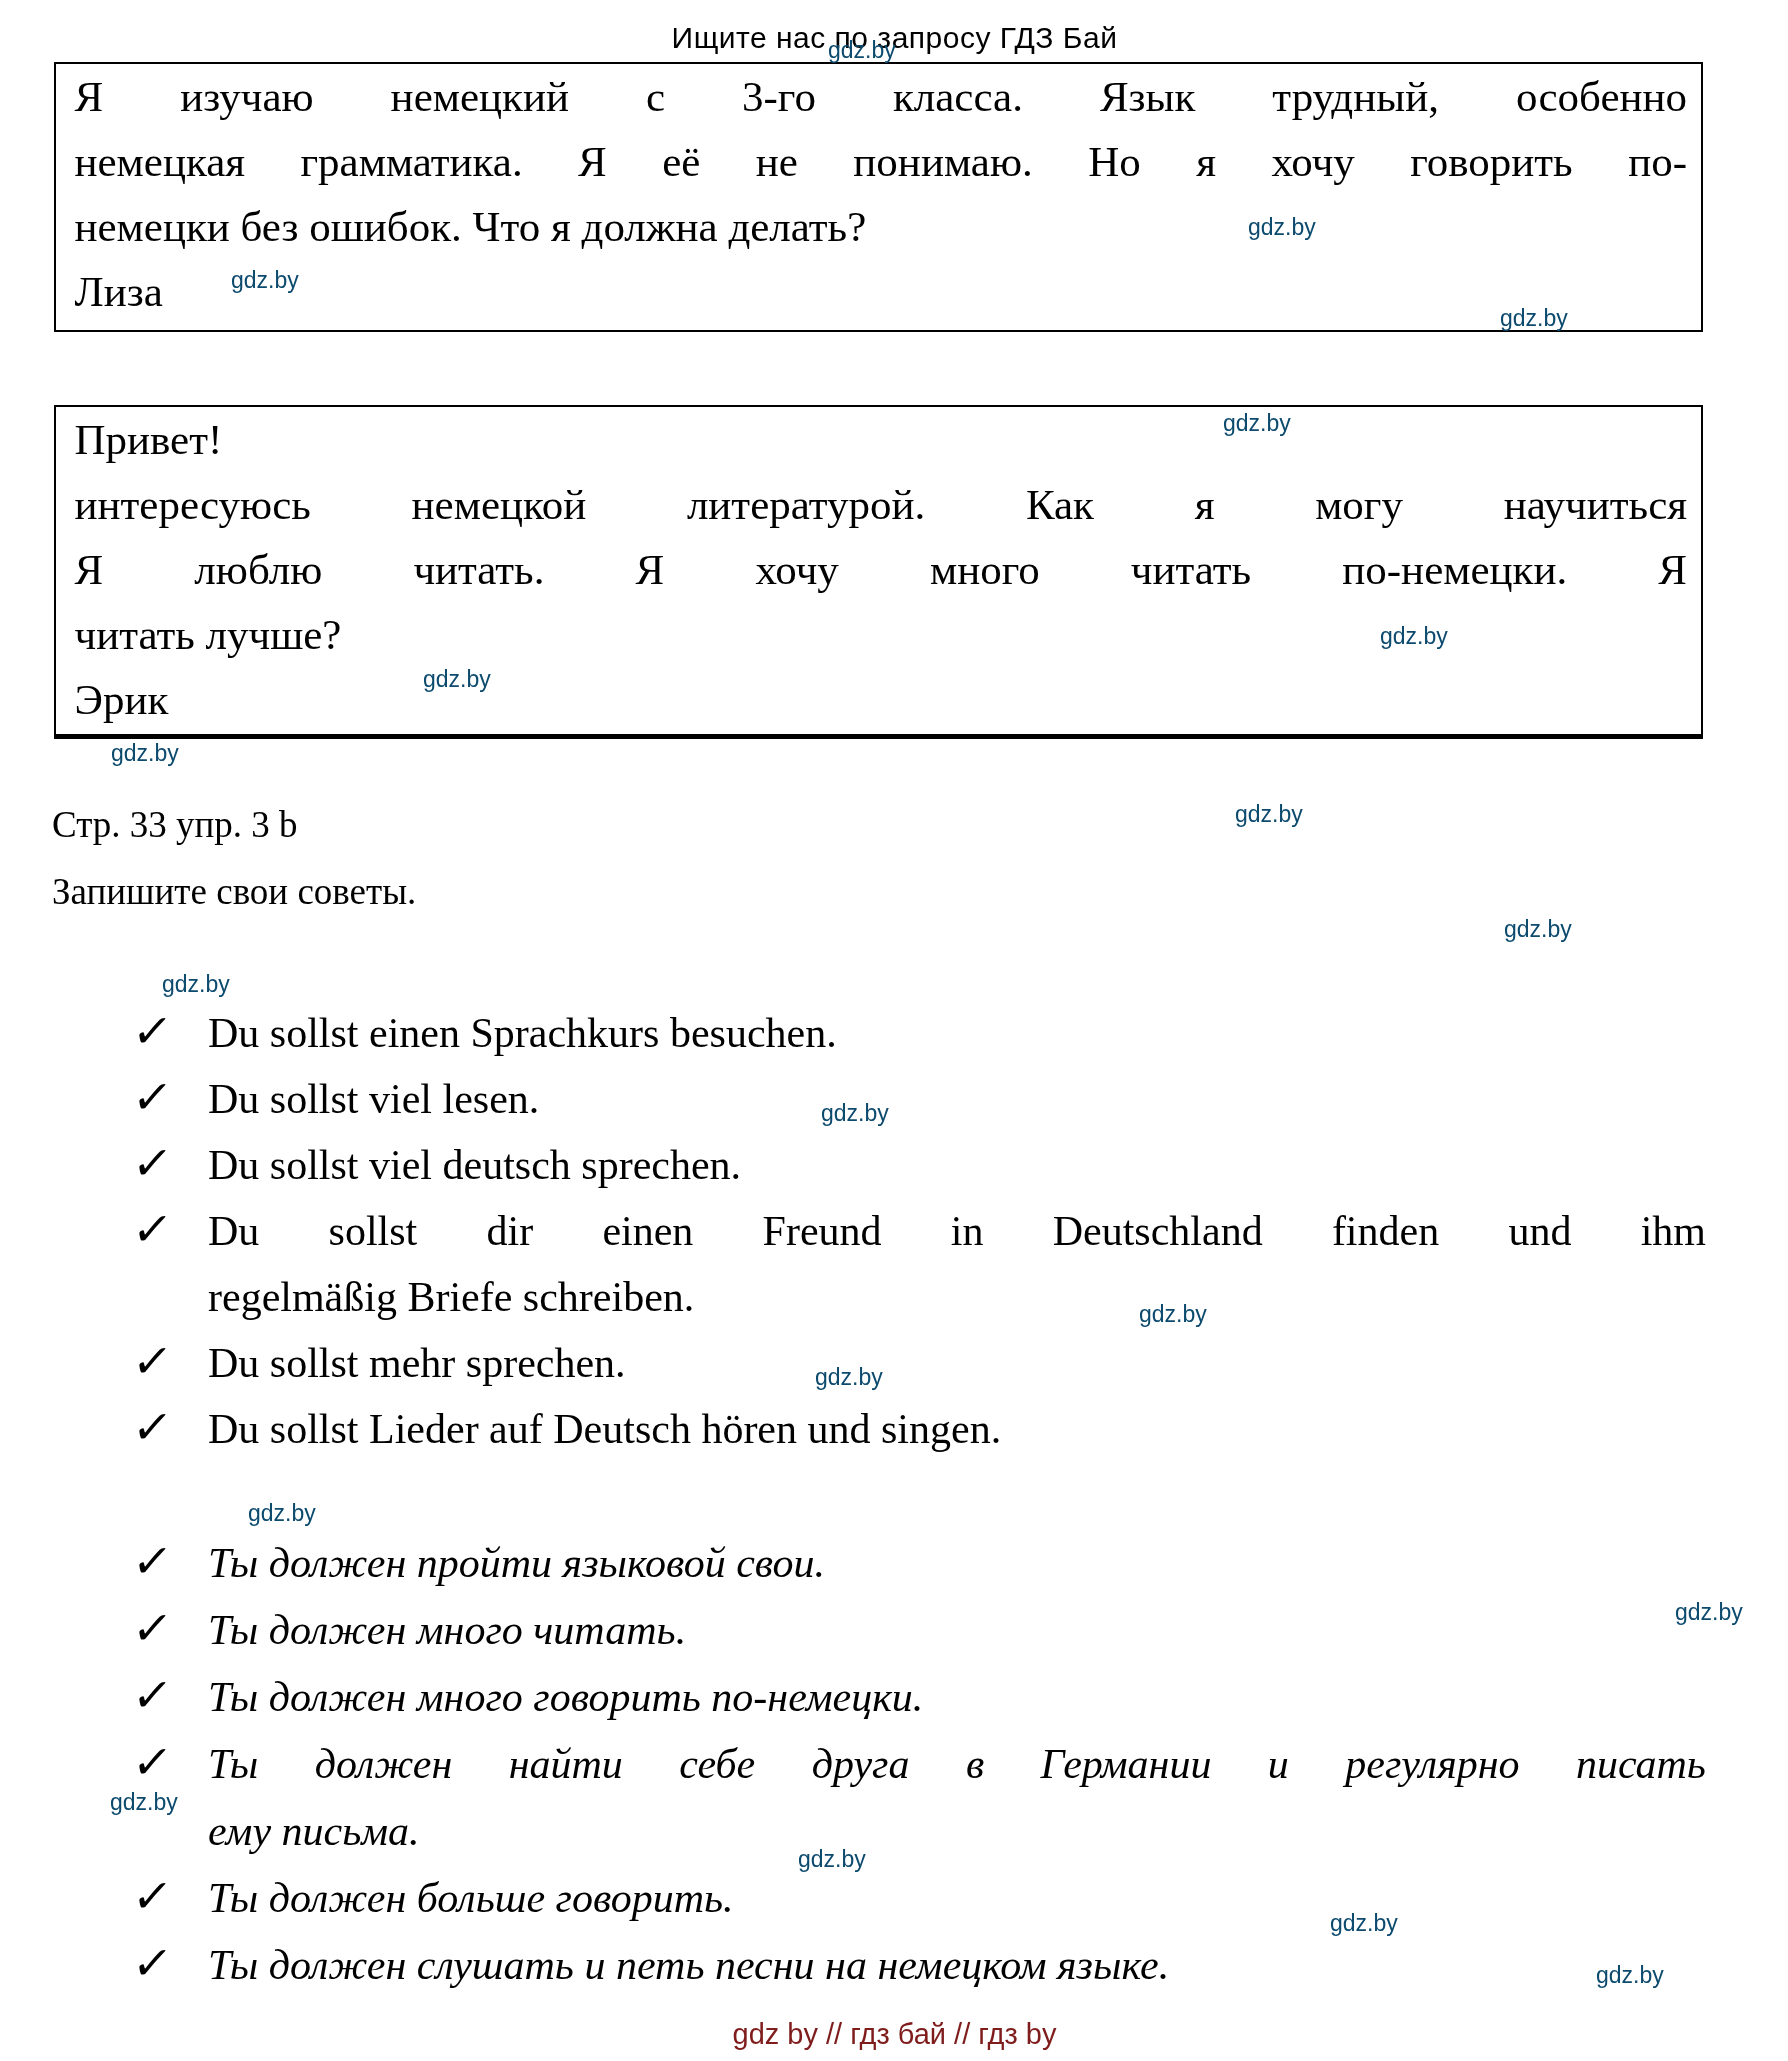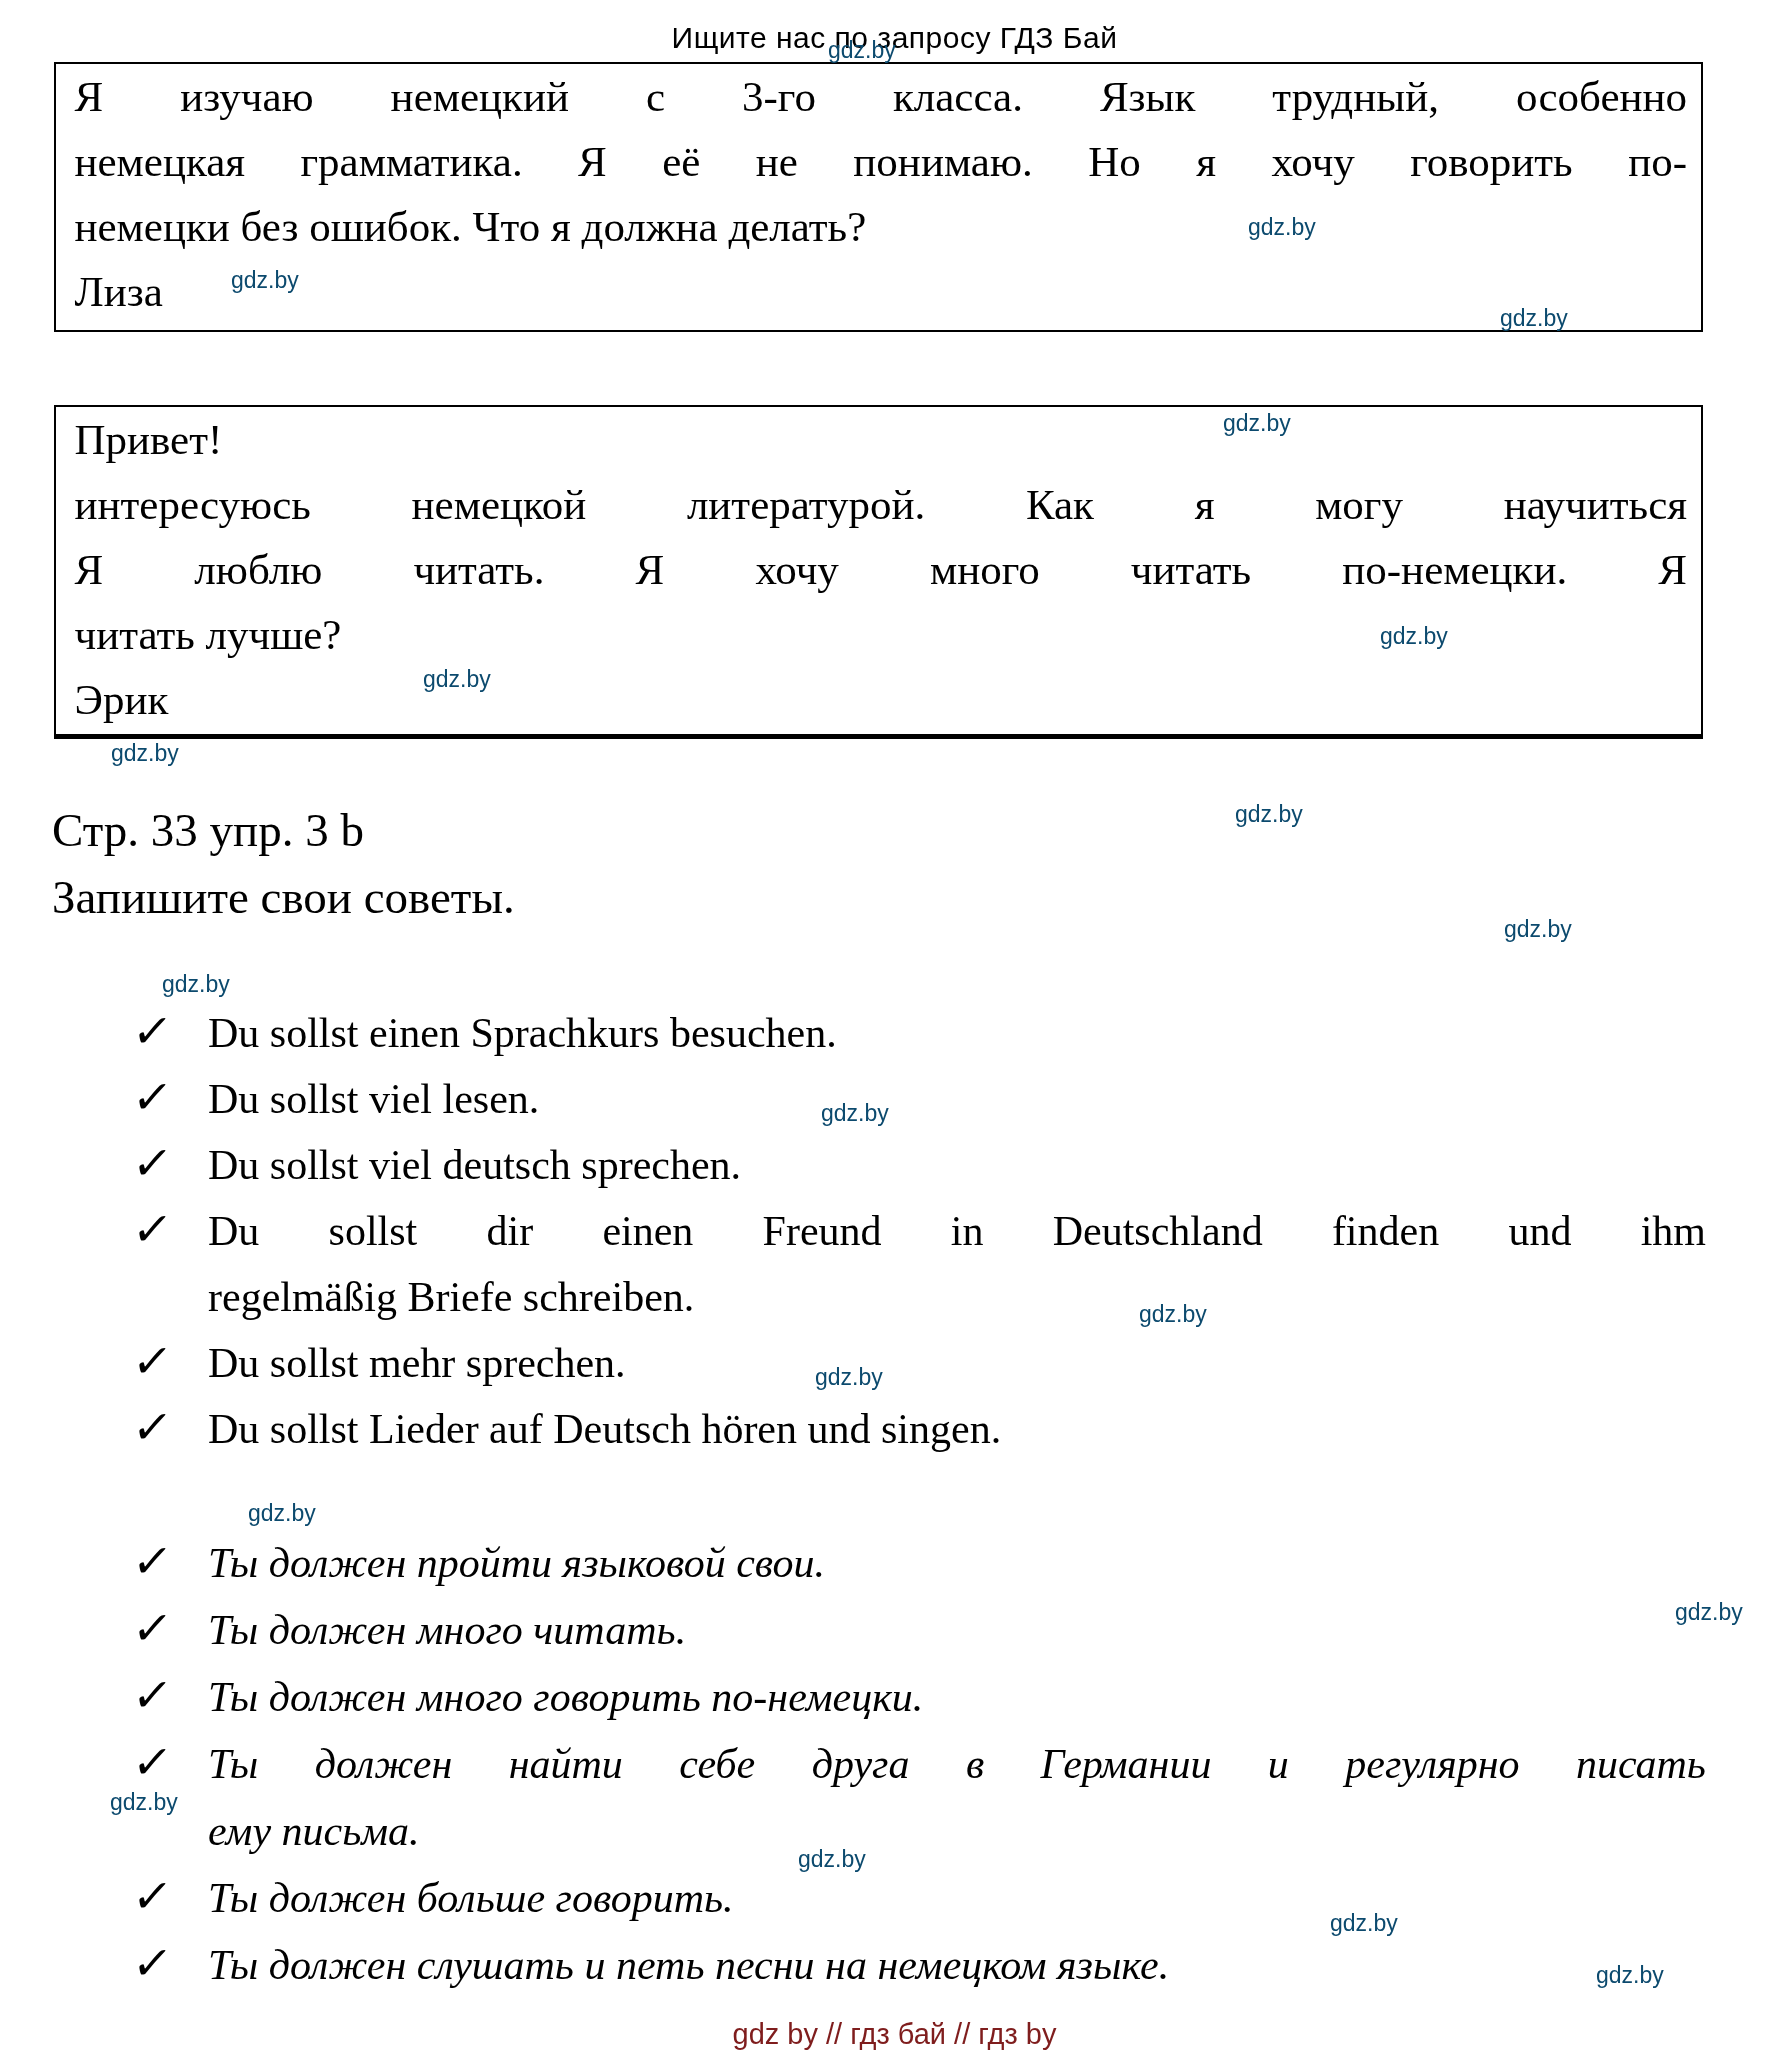--- a/index.html
+++ b/index.html
@@ -22,21 +22,21 @@
   }
   .letter {
     position:absolute; left:54px; width:1649px;
     border:2.8px solid #000; box-sizing:border-box;
     padding:0 14px 0 18.5px; font-size:43px;
   }
   .letter.box1 { top:62px;  height:270px; }
   .letter.box2 { top:397px; height:334px; border-bottom-width:5.5px;margin-top:8px; }
   .ln { line-height:65px; height:65px; white-space:nowrap; overflow:visible; }
   .ln.just { white-space:normal; text-align:justify; text-align-last:justify; }
-  .task-title, .task-sub { position:absolute; left:52px; font-size:47px; white-space:nowrap; }
+  .task-title, .task-sub { position:absolute; left:52px; font-size:37px; white-space:nowrap; }
   .task-title { top:803px; }
   .task-sub   { top:870px; }
   .list { position:absolute; left:133px; width:1573px; }
   .list.german  { top:1000px; }
   .list.russian { top:1530px; font-style:italic; }
   .row { position:relative; height:66px; line-height:66px; font-size:42px; }
   .list.russian .row { height:67px; line-height:67px; }
   .row .check {
     position:absolute; left:0; top:-1.8px;
     font-family:"DejaVu Sans", sans-serif;

